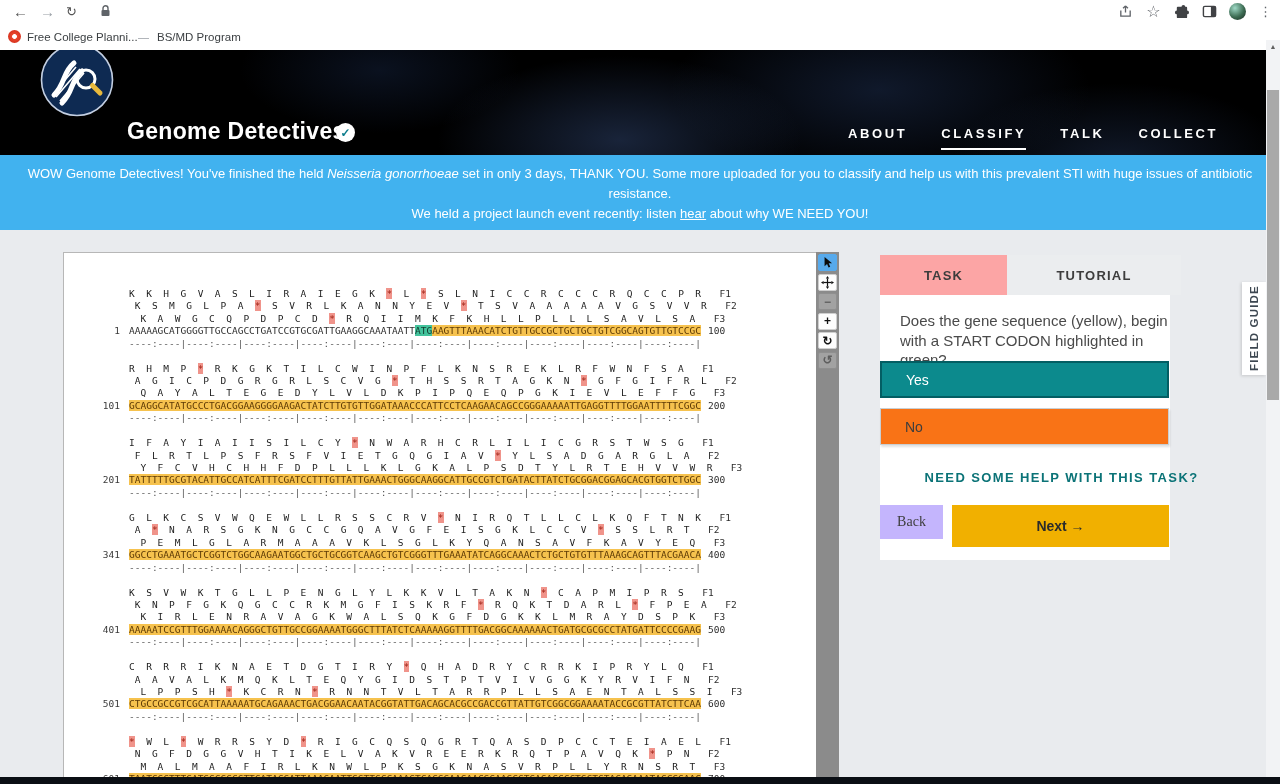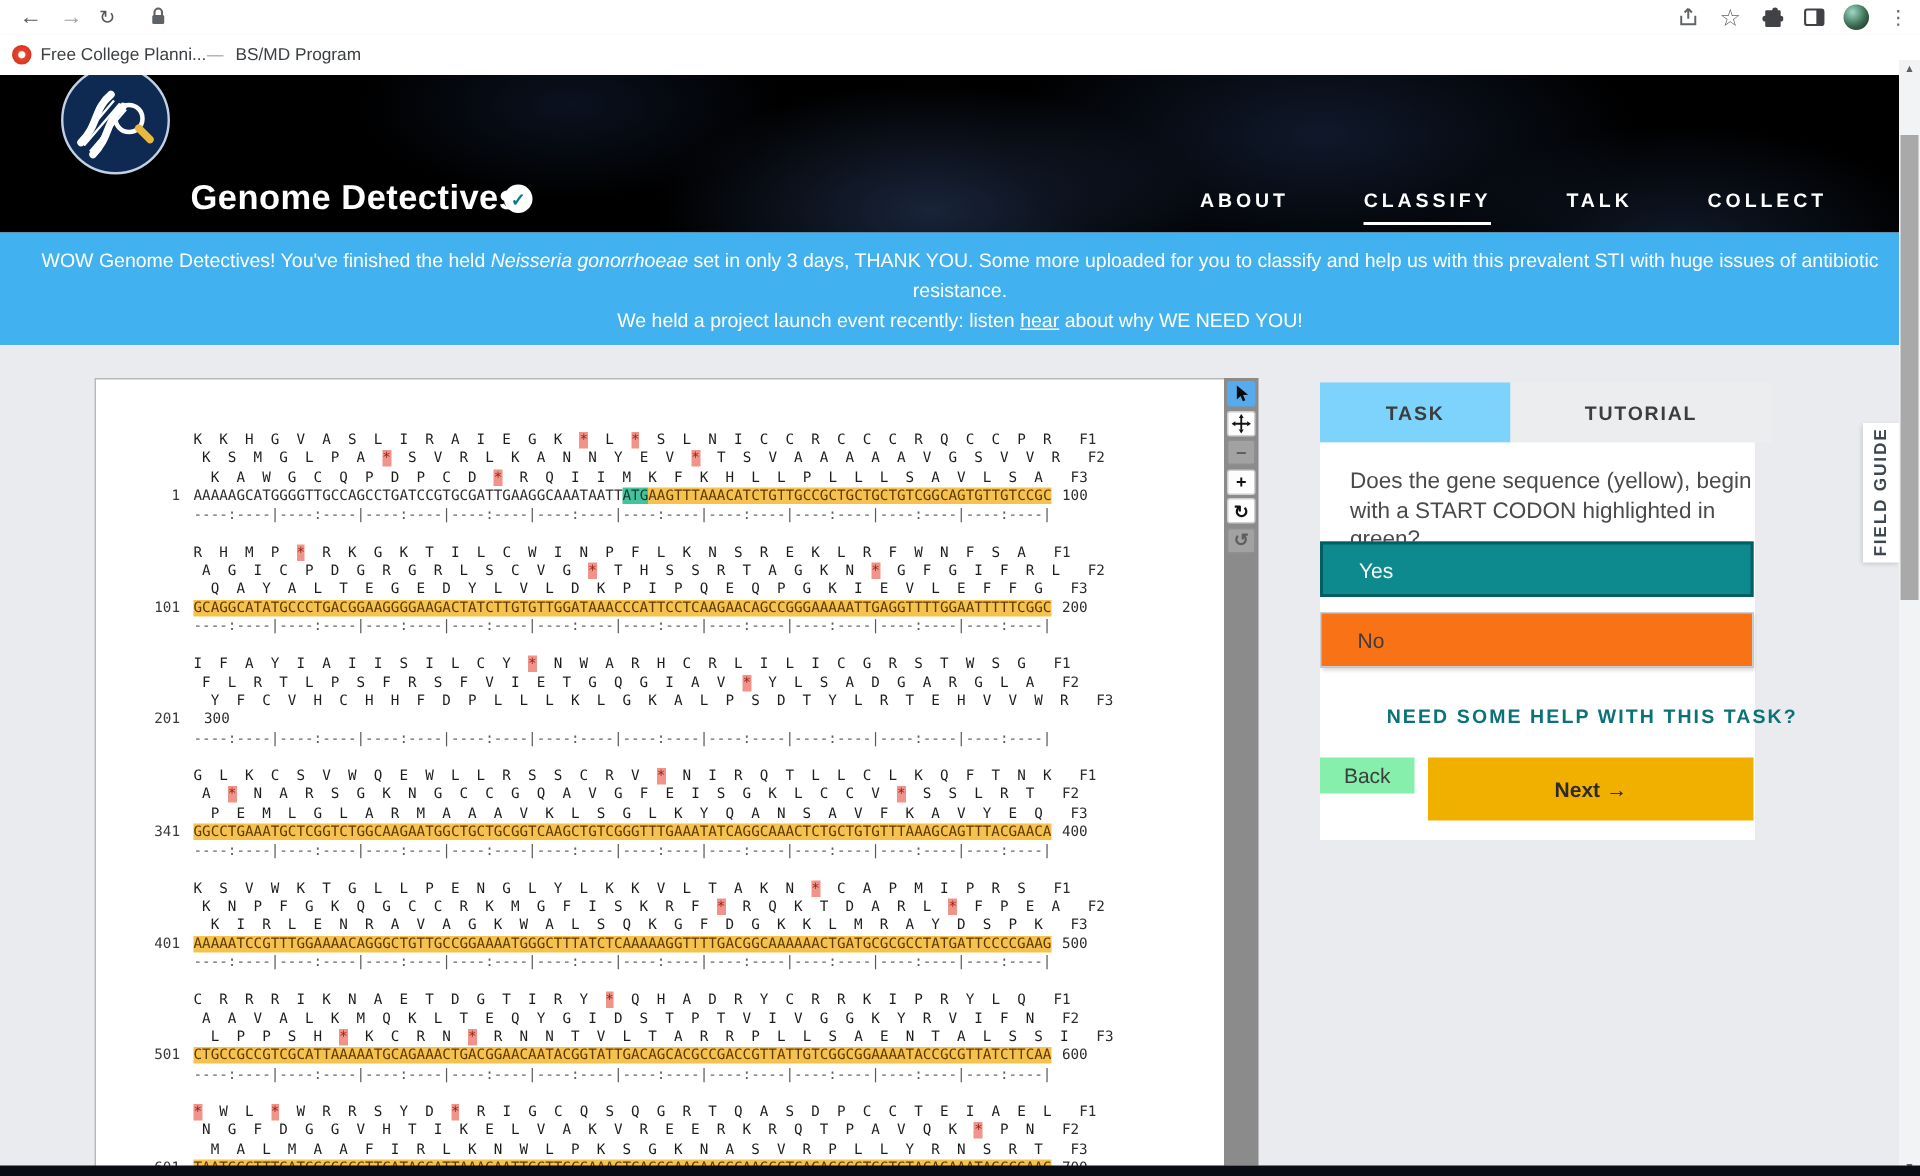--- a/index.html
+++ b/index.html
@@ -20,21 +20,21 @@
   
   .site-header{position:absolute;left:0;top:50px;width:1280px;height:105px;background:
      radial-gradient(ellipse 260px 120px at 620px 90px,rgba(45,65,105,.55),transparent 70%),
      radial-gradient(ellipse 300px 130px at 880px 40px,rgba(35,55,95,.45),transparent 70%),
      radial-gradient(ellipse 240px 110px at 1120px 110px,rgba(40,60,100,.4),transparent 70%),
      radial-gradient(ellipse 200px 90px at 380px 20px,rgba(30,50,90,.35),transparent 70%),#000;overflow:hidden;}
   .logo{position:absolute;left:40px;top:-7px;width:74px;height:74px;cursor:pointer;}
   .site-title{position:absolute;left:127px;top:68px;font-size:23px;font-weight:700;color:#fff;letter-spacing:.3px;cursor:pointer;}
   .badge{position:absolute;left:336px;top:73px;width:19px;height:19px;border-radius:50%;background:#fff;
          display:flex;align-items:center;justify-content:center;font-size:12px;font-weight:700;color:#0b7c8c;}
-  .nav{position:absolute;right:62px;top:76px;display:flex;gap:50px;}
+  .nav{position:absolute;right:62px;top:76px;display:flex;gap:34px;}
   .nav a{color:#fff;font-size:13px;font-weight:700;letter-spacing:2.6px;text-decoration:none;cursor:pointer;padding-bottom:7px;}
   .nav a.active{border-bottom:2px solid #fff;}
   
   .banner{position:absolute;left:0;top:155px;width:1280px;height:75px;background:#41b2ef;color:#fff;
           font-size:13px;line-height:19.5px;text-align:center;}
   .banner .p1{margin:9px auto 0;max-width:1228px;}
   .banner .p2{margin:1px auto 0;}
   .banner i{font-style:italic;}
   .banner .blink{text-decoration:underline;cursor:pointer;}
   
@@ -56,33 +56,33 @@
   
   .vtoolbar{position:absolute;left:816px;top:252px;width:23px;height:525px;background:#8b8b8b;}
   .vtool{width:19px;height:17px;margin:2px auto 2.5px;border-radius:2px;background:#fdfdfd;border:1px solid #cfcfcf;
          display:flex;align-items:center;justify-content:center;font-size:12px;font-weight:700;color:#111;cursor:pointer;box-sizing:border-box;}
   .vtool.active{background:#57aaec;border-color:#57aaec;}
   .vtool.disabled{background:#a2a2a2;border-color:#8f8f8f;color:#5e5e5e;}
   
   .tabs{position:absolute;left:880px;top:255px;width:316px;height:40px;display:flex;}
   .tab{height:40px;display:flex;align-items:center;justify-content:center;font-size:13px;font-weight:700;
        letter-spacing:1.2px;color:#3d3d3d;cursor:pointer;}
-  .tab.active{background:#7dd3fc;width:127px;}
+  .tab.active{background:#fca5a5;width:127px;}
   .tab.inactive{background:#ebedef;width:174px;}
   .task-content{position:absolute;left:880px;top:295px;width:290px;height:265px;background:#fff;}
   .question{position:absolute;left:20px;top:16px;width:268px;font-size:15px;line-height:19.5px;color:#4a4a4a;}
   .ans-yes{position:absolute;left:0px;top:66px;width:289px;height:37px;background:#0c8a8d;border:2px solid #035e63;
            box-sizing:border-box;color:#fff;font-size:14px;display:flex;align-items:center;padding-left:24px;cursor:pointer;}
   .ans-no{position:absolute;left:0px;top:113px;width:289px;height:37px;background:#f97316;border:1px solid #c9cfd3;
           box-sizing:border-box;color:#3d3d3d;font-size:14px;display:flex;align-items:center;padding-left:24px;cursor:pointer;
           box-shadow:1px 2px 2px rgba(0,0,0,.12);}
   .help-link{position:absolute;left:0;top:175px;width:289px;text-align:center;font-size:13px;font-weight:600;
              letter-spacing:1.4px;color:#0b7377;cursor:pointer;margin-left:37px;}
-  .btn-back{position:absolute;left:0px;top:210px;width:63px;height:24px;background:#86efac;border:none;
-            color:#3d3d3d;font-size:14px;cursor:pointer;font-family:Liberation Sans, sans-serif;}
+  .btn-back{position:absolute;left:0px;top:210px;width:63px;height:34px;background:#c4b5fd;border:none;
+            color:#3d3d3d;font-size:14px;cursor:pointer;font-family:Liberation Serif, serif;}
   .btn-next{position:absolute;left:72px;top:210px;width:217px;height:42px;background:#f1b000;border:none;
             color:#2b2b2b;font-size:14px;font-weight:600;cursor:pointer;font-family:"Liberation Sans",sans-serif;}
   
   .field-guide{position:absolute;left:1242px;top:282px;width:24px;height:93px;background:#fff;
                box-shadow:-1px 1px 3px rgba(0,0,0,.15);display:flex;align-items:center;justify-content:center;cursor:pointer;}
   .field-guide span{writing-mode:vertical-rl;transform:rotate(180deg);font-size:11.5px;font-weight:700;
                     letter-spacing:1.2px;color:#3d4751;white-space:nowrap;}
   
   .scrollbar{position:absolute;right:0;top:40px;width:14px;height:744px;background:#f2f3f5;}
   .sb-arrow{position:absolute;left:0;width:14px;height:12px;display:flex;align-items:center;justify-content:center;
@@ -231,20 +231,21 @@
             <pre class="frame"> F  L  R  T  L  P  S  F  R  S  F  V  I  E  T  G  Q  G  I  A  V  <span class="stop">*</span>  Y  L  S  A  D  G  A  R  G  L  A  </pre>
             <pre class="rlab">F2</pre>
           </div>
           <div class="seq-row">
             <pre class="gut"></pre>
             <pre class="frame">  Y  F  C  V  H  C  H  H  F  D  P  L  L  L  K  L  G  K  A  L  P  S  D  T  Y  L  R  T  E  H  V  V  W  R  </pre>
             <pre class="rlab">F3</pre>
           </div>
           <div class="seq-row">
             <pre class="gut">201</pre>
+            <pre class="dna"><span class="gene">TATTTTTGCGTACATTGCCATCATTTCGATCCTTTGTTATTGAAACTGGGCAAGGCATTGCCGTCTGATACTTATCTGCGGACGGAGCACGTGGTCTGGC</span></pre>
             <pre class="rlab">300</pre>
           </div>
           <div class="seq-row">
             <pre class="gut"></pre>
             <pre class="ruler">----:----|----:----|----:----|----:----|----:----|----:----|----:----|----:----|----:----|----:----|</pre>
           </div>
         </div>
         <div class="seq-block">
           <div class="seq-row">
             <pre class="gut"></pre>

